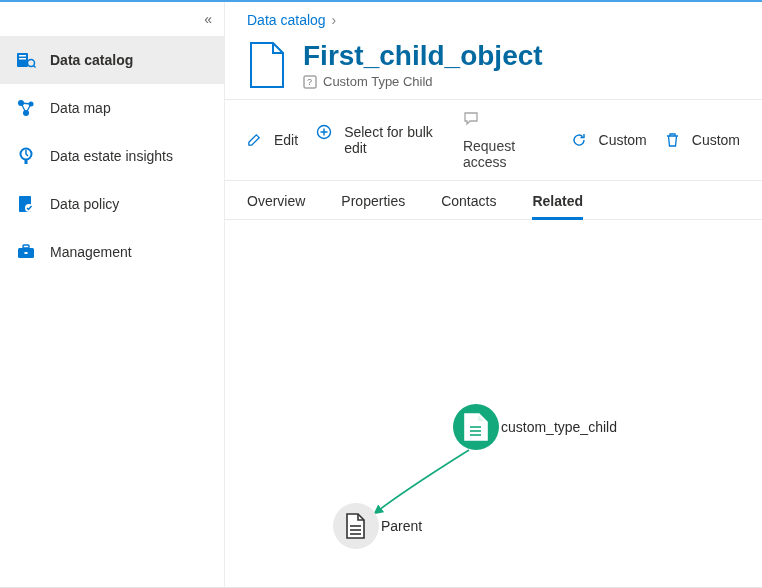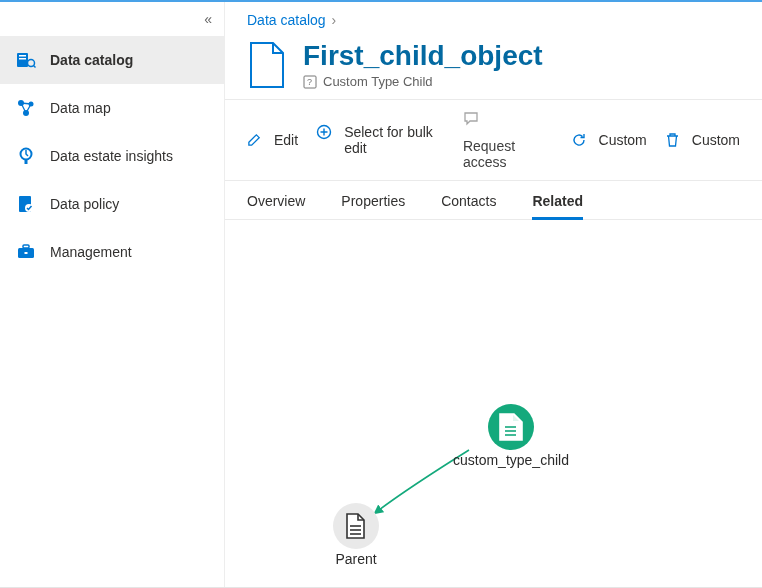--- a/index.html
+++ b/index.html
@@ -141,21 +141,21 @@
   }
 
   
   .graph-area {
     position: relative;
     flex: 1;
   }
   .node {
     position: absolute;
     display: flex;
-    flex-direction: column;
+    flex-direction: row;
     align-items: center;
     gap: 2px;
   }
   .node-circle {
     width: 46px; height: 46px;
     border-radius: 50%;
     display: flex; align-items: center; justify-content: center;
   }
   .node-circle.green { background: #14a97c; }
   .node-circle.grey  { background: #e9e9e9; }

